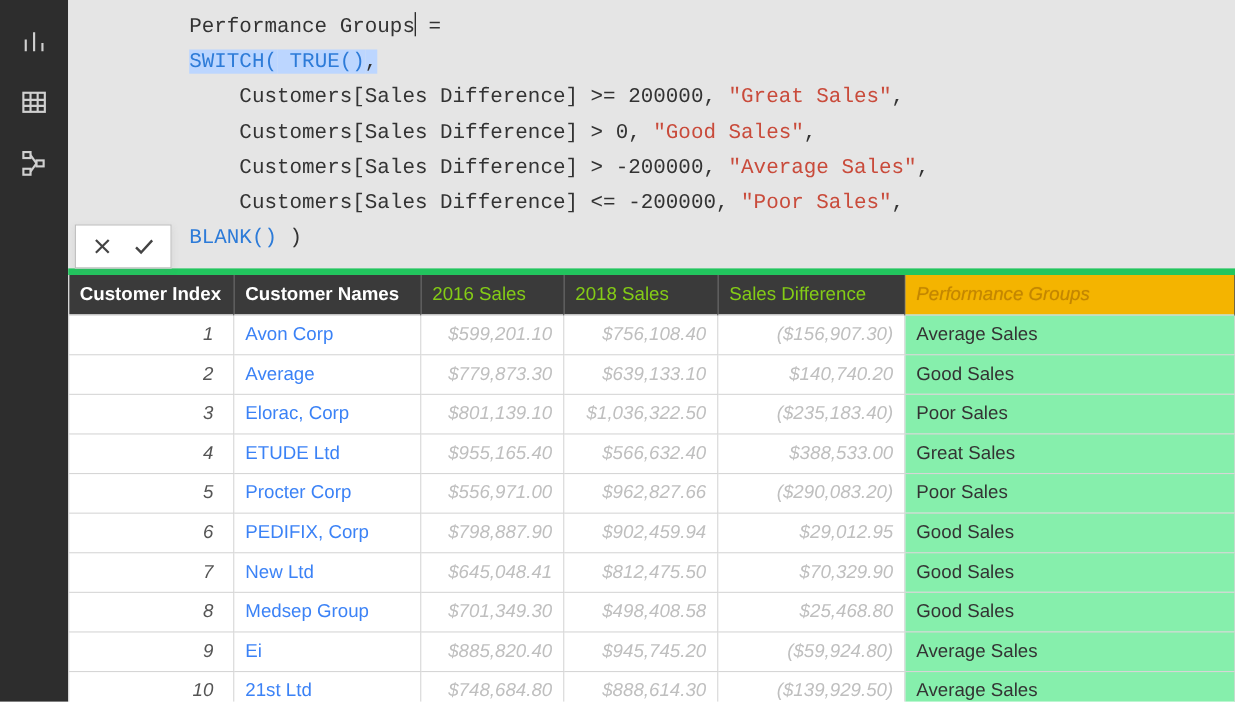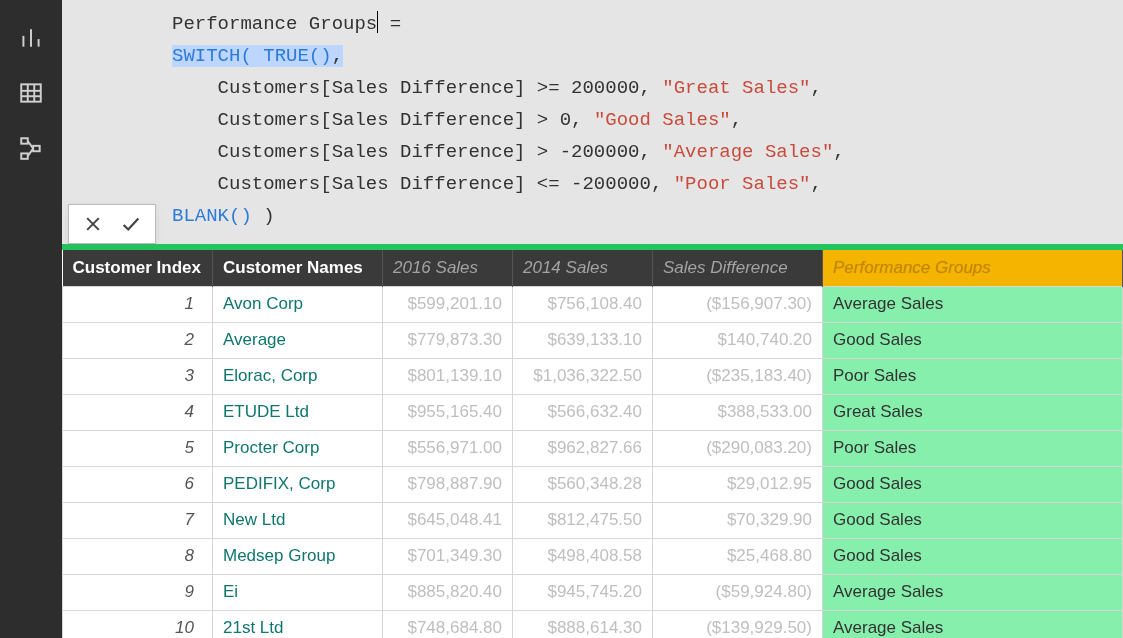--- a/index.html
+++ b/index.html
@@ -73,38 +73,38 @@
   table.data th {
     background: #3a3a3a;
     color: #fff;
     font-weight: 600;
     font-size: 17px;
     text-align: left;
     padding: 6px 10px;
     border-right: 1px solid #555;
     height: 36px;
   }
-  table.data th.dim { color: #a3a3a3; font-style: italic; font-weight: 500; }
+  table.data th.dim { color: #84cc16; font-weight: 500; }
   table.data th.hi {
     background: #f4b400;
     color: #c48600;
     font-style: italic;
     font-weight: 500;
     text-shadow: 0 0 1px rgba(0,0,0,0.15);
   }
   table.data td {
     border: 1px solid #d6d6d6;
     padding: 6px 10px;
     font-size: 17px;
     height: 36px;
     background: #fff;
   }
   table.data td.idx { text-align: right; color: #555; font-style: italic; padding-right: 18px;}
-  table.data td.name { color: #0f766e; }
-  table.data td.num { text-align: right; color: #bfbfbf; }
+  table.data td.name { color: #3b82f6; }
+  table.data td.num { text-align: right; color: #bfbfbf; font-style: italic; }
   table.data td.perf { background: #86efac; color: #333; }
   .col-idx   { width: 150px; }
   .col-name  { width: 170px; }
   .col-2016  { width: 130px; }
   .col-2015  { width: 140px; }
   .col-diff  { width: 170px; }
   .col-perf  { width: auto; }
 </style>
 </head>
 <body>
@@ -170,21 +170,21 @@
             <col class="col-2016">
           <col class="col-2015">
             <col class="col-diff">
             <col class="col-perf">
         </colgroup>
         <thead>
           <tr>
             <th>Customer Index</th>
             <th>Customer Names</th>
             <th class="dim">2016 Sales</th>
-            <th class="dim">2014 Sales</th>
+            <th class="dim">2018 Sales</th>
             <th class="dim">Sales Difference</th>
             <th class="hi">Performance Groups</th>
           </tr>
         </thead>
         <tbody id="tbody">
             <tr>
               <td class="idx">1</td>
               <td class="name">Avon Corp</td>
               <td class="num">$599,201.10</td>
               <td class="num">$756,108.40</td>
@@ -220,21 +220,21 @@
               <td class="name">Procter Corp</td>
               <td class="num">$556,971.00</td>
               <td class="num">$962,827.66</td>
               <td class="num">($290,083.20)</td>
               <td class="perf">Poor Sales</td>
             </tr>
             <tr>
               <td class="idx">6</td>
               <td class="name">PEDIFIX, Corp</td>
               <td class="num">$798,887.90</td>
-              <td class="num">$560,348.28</td>
+              <td class="num">$902,459.94</td>
               <td class="num">$29,012.95</td>
               <td class="perf">Good Sales</td>
             </tr>
             <tr>
               <td class="idx">7</td>
               <td class="name">New Ltd</td>
               <td class="num">$645,048.41</td>
               <td class="num">$812,475.50</td>
               <td class="num">$70,329.90</td>
               <td class="perf">Good Sales</td>

